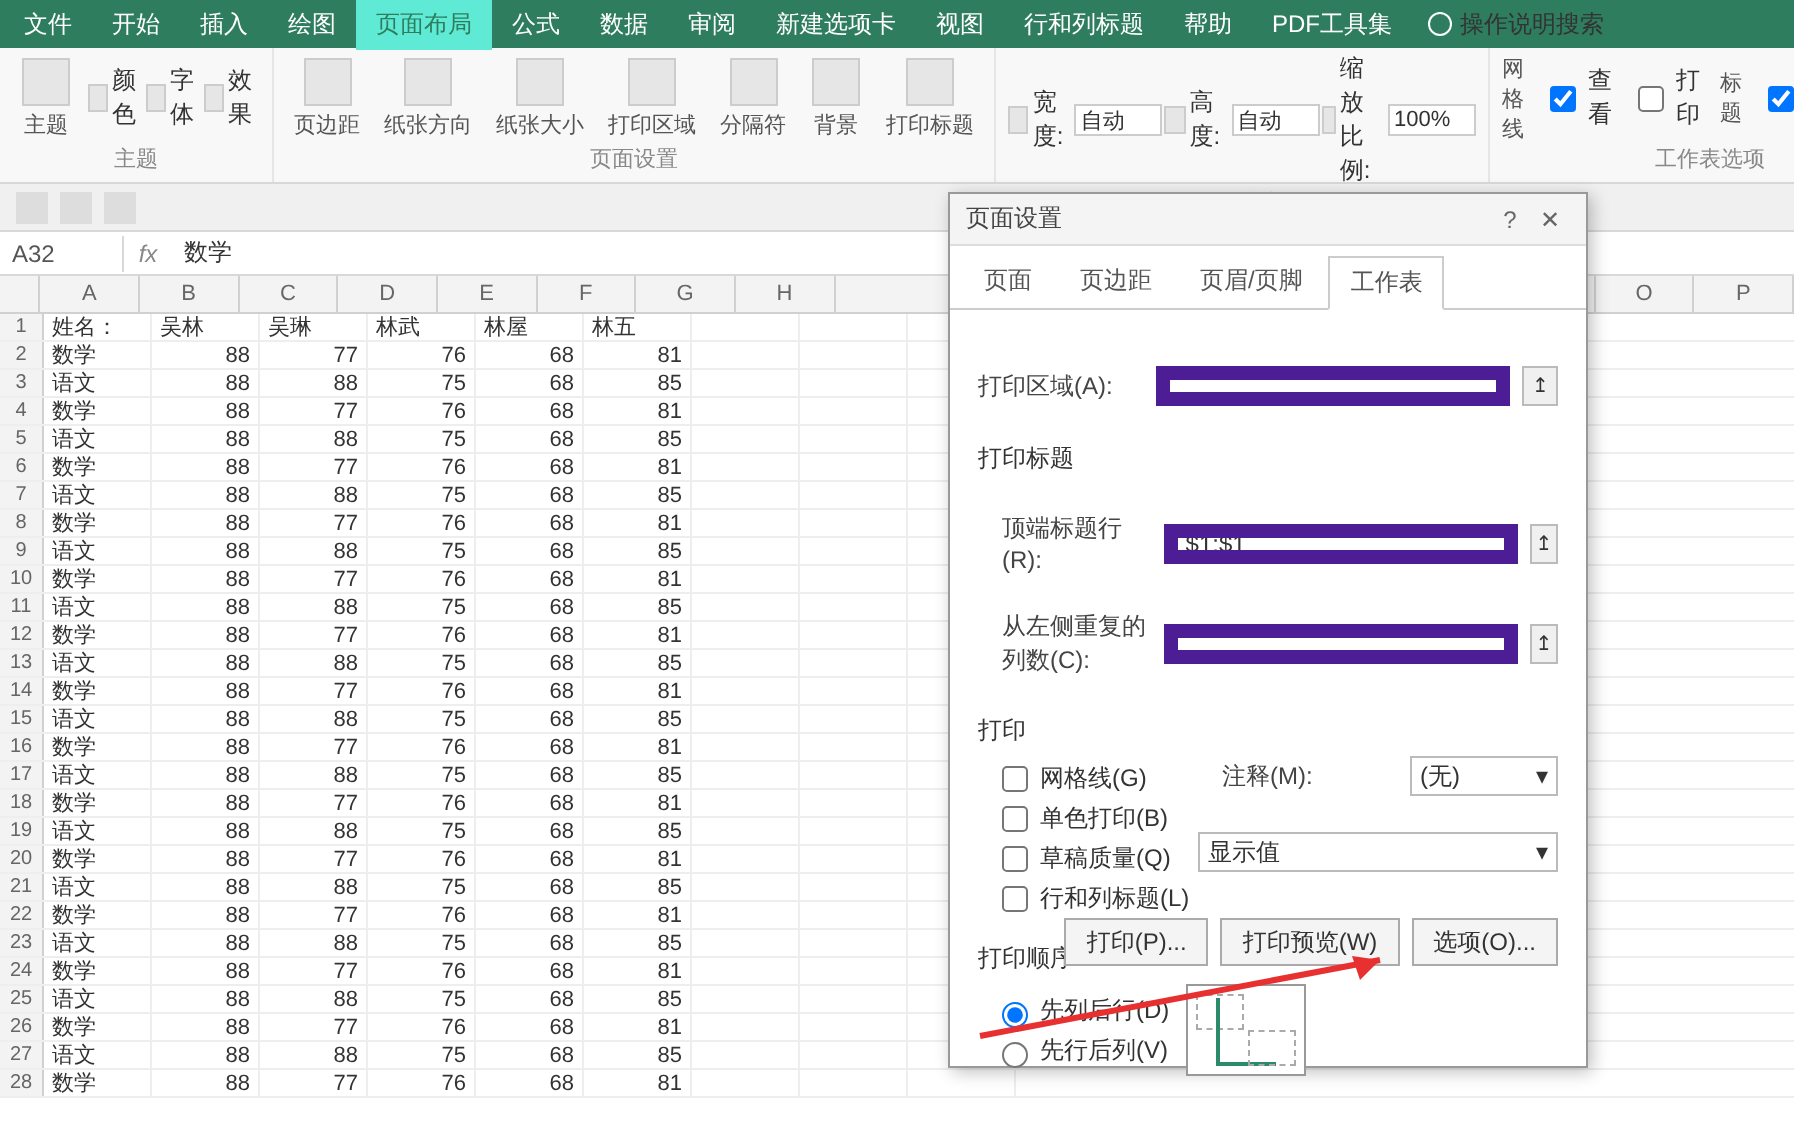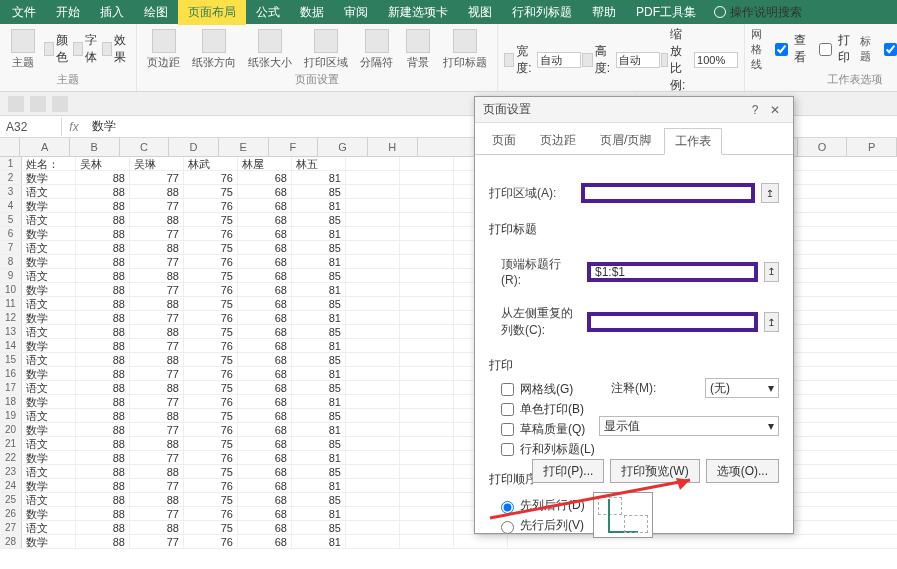--- a/index.html
+++ b/index.html
@@ -1,19 +1,19 @@
 <!DOCTYPE html>
 <html><head>
 <meta charset="utf-8">
 <style>
 *{box-sizing:border-box;margin:0;padding:0;font-family:"Microsoft YaHei",Arial,sans-serif;font-size:12px;color:#333}
 body{background:#fff;width:897px;height:569px;overflow:hidden;position:relative}
 .menubar{background:#2e7d5e;height:24px;display:flex;align-items:center;padding:0 2px}
 .menubar .tab{color:#fff;padding:4px 10px;cursor:pointer;white-space:nowrap}
-.menubar .tab.active{background:#fde047;color:#2e7d5e}
+.menubar .tab.active{background:#5eead4;color:#2e7d5e}
 .menubar .help{color:#fff;display:flex;align-items:center;gap:4px;margin-left:8px}
 .menubar .bulb{width:12px;height:12px;border:1px solid #fff;border-radius:50%}
 .ribbon{background:#f8f8f8;height:68px;border-bottom:1px solid #d8d8d8;display:flex}
 .rgroup{display:flex;flex-direction:column;border-right:1px solid #e6e6e6;padding:2px 6px}
 .rgroup .icons{flex:1;display:flex;align-items:center;gap:4px}
 .rgroup .lbl{text-align:center;color:#888;font-size:11px;padding-bottom:2px}
 .ribtn{display:flex;flex-direction:column;align-items:center;justify-content:center;padding:2px 4px;cursor:pointer;min-width:34px}
 .ribtn .ic{width:24px;height:24px;background:#e6e6e6;border:1px solid #ccc;margin-bottom:2px}
 .ribtn span{font-size:11px;color:#555;white-space:nowrap}
 .stack{display:flex;flex-direction:row;gap:1px}
@@ -40,21 +40,21 @@
 .dlg-t .ttl{flex:1;color:#444}
 .dlg-t .x{width:20px;text-align:center;color:#666;cursor:pointer}
 .dlg-tabs{display:flex;border-bottom:1px solid #ccc;padding:4px 6px 0 6px;gap:2px}
 .dlg-tabs .dtab{padding:4px 10px;border:1px solid transparent;color:#555;cursor:pointer}
 .dlg-tabs .dtab.on{border:1px solid #ccc;border-bottom:1px solid #fff;background:#fff;position:relative;top:1px}
 .dlg-body{padding:10px 14px}
 .sect{margin-bottom:10px}
 .sect .slab{color:#333;margin-bottom:4px}
 .frow{display:flex;align-items:center;margin:18px 0;gap:6px}
 .frow label{width:110px;color:#444;padding-left:12px}
-.frow input[type=text]{flex:1;height:20px;border:4px solid #4c1d95;padding:0 4px}
+.frow input[type=text]{flex:1;height:20px;border:7px solid #4c1d95;padding:0 4px}
 .pick{width:18px;height:20px;border:1px solid #bbb;background:#f0f0f0;display:flex;align-items:center;justify-content:center;font-size:10px;cursor:pointer}
 .chk{display:flex;align-items:center;gap:6px;padding-left:12px;margin:3px 0}
 .chk input{width:13px;height:13px}
 .sel{flex:1;height:20px;border:1px solid #bbb;background:#fff;padding:0 4px;display:flex;align-items:center;justify-content:space-between;color:#555}
 .rad{display:flex;align-items:flex-end;gap:6px;padding-left:12px;margin:3px 0}
 .rad input{width:13px;height:13px}
 .ord-ic{width:60px;height:46px;border:1px solid #999;margin-left:8px;position:relative;background:#fff}
 .ord-ic::before,.ord-ic::after{content:"";position:absolute;border:1px dashed #aaa}
 .ord-ic::before{left:4px;top:4px;width:22px;height:16px}
 .ord-ic::after{left:30px;top:22px;width:22px;height:16px}

